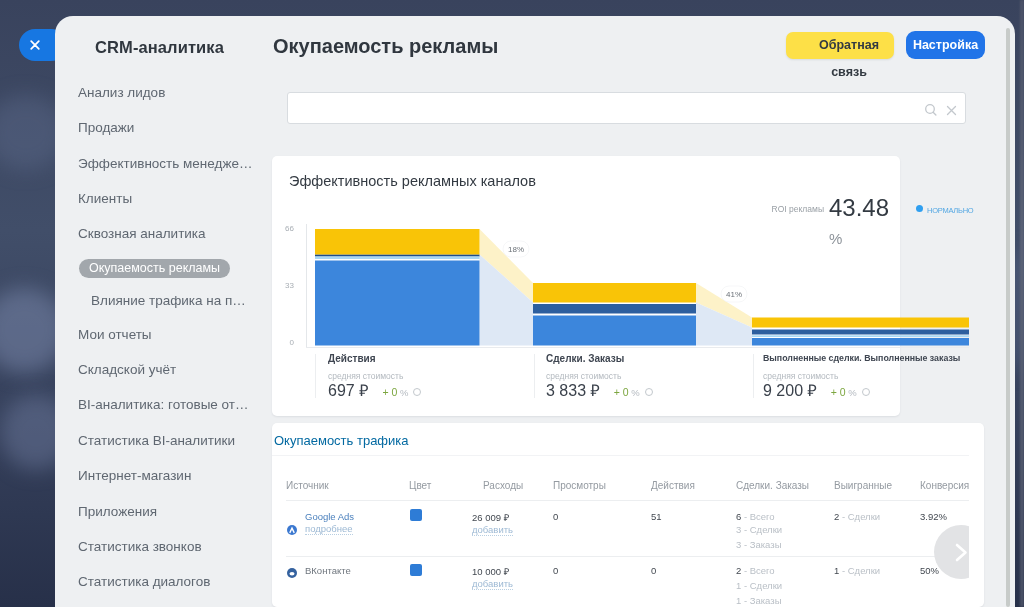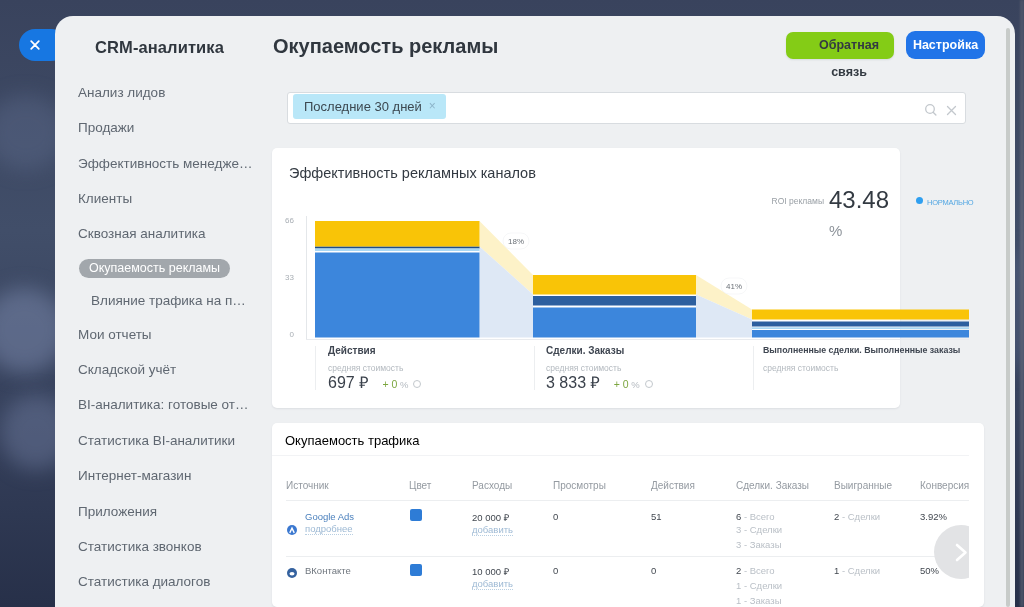--- a/index.html
+++ b/index.html
@@ -21,52 +21,52 @@
   #scrollbar { position:absolute; left:951px; top:12px; width:4px; height:579px;
     background:#c7cbc9; border-radius:2px; }
   
   .sb-title { position:absolute; left:40px; top:22px; font-size:16.5px; font-weight:bold; color:#30373f; letter-spacing:0.1px;}
   .sb-item { position:absolute; left:23px; font-size:13.5px; color:#5f6771; white-space:nowrap; }
   .sb-pill { position:absolute; left:24px; top:243px; height:19px; line-height:19px;
     background:#a2a7ac; color:#fff; border-radius:10px; font-size:12.5px; padding:0 10px; }
   
   #h1 { position:absolute; left:218px; top:19px; font-size:20px; font-weight:bold; color:#30373f; }
   #btn-feedback { position:absolute; left:731px; top:16px; width:108px; height:27px;
-    background:#84cc16; border-radius:7px; box-shadow:0 1px 2px rgba(60,70,90,.12);
+    background:#fde047; border-radius:7px; box-shadow:0 1px 2px rgba(60,70,90,.12);
     font-size:12.5px; font-weight:bold; color:#333a42; text-align:center; line-height:27px;padding-left:18px; }
   #btn-settings { position:absolute; left:851px; top:15px; width:79px; height:28px;
     background:#2174e8; border-radius:9px; font-size:12.5px; font-weight:bold; color:#fff;
     text-align:center; line-height:28px; }
   
   #searchbar { position:absolute; left:232px; top:76px; width:679px; height:32px;
     background:#fff; border:1px solid #d8dce0; border-radius:3px; }
   #chip { position:absolute; left:5px; top:1px; height:25px; background:#b9e7f8; border-radius:3px;
     font-size:13px; color:#3c4850; line-height:25px; padding:0 24px 0 11px; }
   #chip .x { position:absolute; right:10px; top:0; color:#8cb4c9; font-size:12px; }
   
   .card { position:absolute; left:217px; background:#fff; border-radius:5px;
     box-shadow:0 1px 2px rgba(60,70,90,.10); }
-  #card1 { top:132px; width:628px; height:260px; }
+  #card1 { top:140px; width:628px; height:260px; }
   #card2 { top:407px; width:712px; height:184px; }
   
   .c1-title { position:absolute; left:17px; top:17px; font-size:14.5px; color:#333a42; }
   .roi-label { position:absolute; left:490px; width:62px; text-align:right; top:48px; font-size:8.5px; color:#9aa0a6; }
   .roi-value { position:absolute; left:557px; top:38px; font-size:24px; color:#333a42; }
   .roi-pct { font-size:15px; color:#8d939a; }
   .roi-dot { position:absolute; left:644px; top:49px; width:7px; height:7px; border-radius:50%; background:#2f9ff0; }
   .roi-status { position:absolute; left:655px; top:50px; font-size:7.5px; color:#53a7e3; letter-spacing:-0.25px; }
   .fn-col { position:absolute; top:197px; white-space:nowrap; }
   .fn-name { font-size:10px; font-weight:bold; color:#3f4651; line-height:11px; }
   .fn-sub { margin-top:7px; font-size:8.5px; color:#b3b9bf; line-height:10px; }
   .fn-val { margin-top:-2px; font-size:16px; color:#3a414b; }
   .fn-plus { font-size:10.5px; color:#7ca63f; margin-left:14px; }
   .fn-pctg { font-size:9.5px; color:#b4bac0; }
   .fn-q { display:inline-block; width:8px; height:8px; border:1px solid #c3c8cd; border-radius:50%; margin-left:5px; }
   
-  .c2-title { position:absolute; left:13px; top:10px; font-size:13px; color:#000000; }
+  .c2-title { position:absolute; left:2px; top:10px; font-size:13px; color:#0369a1; }
   .c2-clip { position:absolute; left:0; top:0; width:697px; height:184px; overflow:hidden; }
   .th { position:absolute; top:57px; font-size:10px; color:#949aa1; }
   .hline { position:absolute; left:14px; width:683px; height:1px; background:#eceef0; }
   .srcicon { position:absolute; }
   .lnk { position:absolute; font-size:9.5px; color:#4b80bd; }
   .sub { position:absolute; font-size:9.5px; color:#9db9d4; border-bottom:1px dotted #b9cfe2; line-height:10px; }
   .swatch { position:absolute; width:12px; height:12px; background:#2e7cd6; border-radius:2px; }
   .val { position:absolute; font-size:9.5px; color:#424850; }
   .valg { position:absolute; font-size:9.5px; color:#b9bfc6; }
   .g { color:#b9bfc6; font-size:9.5px; }
@@ -104,21 +104,20 @@
     <div class="sb-item" style="top:452px;">Интернет-магазин</div>
     <div class="sb-item" style="top:488px;">Приложения</div>
     <div class="sb-item" style="top:523px;">Статистика звонков</div>
     <div class="sb-item" style="top:558px;">Статистика диалогов</div>
 
     <div id="h1">Окупаемость рекламы</div>
     <div id="btn-feedback">Обратная связь</div>
     <div id="btn-settings">Настройка</div>
 
     <div id="searchbar">
-      <div id="chip">Последние 30 дней<span class="x">×</span></div>
       <svg width="36" height="22" viewBox="0 0 36 22" style="position:absolute;left:634px;top:6px;">
         <circle cx="8" cy="10" r="4.3" fill="none" stroke="#c3c8cd" stroke-width="1.3"></circle>
         <path d="M11.1 13.2 L13.9 16" stroke="#c3c8cd" stroke-width="1.3" stroke-linecap="round"></path>
         <path d="M25.5 7.5 L33.5 15.5 M33.5 7.5 L25.5 15.5" stroke="#c3c8cd" stroke-width="1.3" stroke-linecap="round"></path>
       </svg>
     </div>
 
     <div class="card" id="card1">
       <div class="c1-title">Эффективность рекламных каналов</div>
       <div class="roi-label">ROI рекламы</div>
@@ -169,45 +168,46 @@
         <div class="fn-val">697 ₽<span class="fn-plus">+ 0</span><span class="fn-pctg"> %</span><span class="fn-q"></span></div>
       </div>
       <div class="fn-col" style="left:274px;">
         <div class="fn-name">Сделки. Заказы</div>
         <div class="fn-sub">средняя стоимость</div>
         <div class="fn-val">3 833 ₽<span class="fn-plus">+ 0</span><span class="fn-pctg"> %</span><span class="fn-q"></span></div>
       </div>
       <div class="fn-col" style="left:491px;">
         <div class="fn-name" style="font-size:8.8px;">Выполненные сделки. Выполненные заказы</div>
         <div class="fn-sub">средняя стоимость</div>
+        <div class="fn-val">9 200 ₽<span class="fn-plus">+ 0</span><span class="fn-pctg"> %</span><span class="fn-q"></span></div>
       </div>
     </div>
 
     <div class="card" id="card2">
       <div class="c2-title">Окупаемость трафика</div>
       <div class="c2-clip">
         <div class="th" style="left:14px;">Источник</div>
         <div class="th" style="left:137px;">Цвет</div>
-        <div class="th" style="left:200px;">Расходы</div>
+        <div class="th" style="left:211px;">Расходы</div>
         <div class="th" style="left:281px;">Просмотры</div>
         <div class="th" style="left:379px;">Действия</div>
         <div class="th" style="left:464px;">Сделки. Заказы</div>
         <div class="th" style="left:562px;">Выигранные</div>
         <div class="th" style="left:648px;">Конверсия.</div>
         <div class="hline" style="top:32px;background:#f2f3f5;left:0;width:712px;"></div>
         <div class="hline" style="top:77px;"></div>
 
         <svg class="srcicon" style="left:15px;top:102px;" width="10" height="10" viewBox="0 0 10 10">
           <circle cx="5" cy="5" r="5" fill="#3b78d0"></circle>
           <path d="M3 7.4 L5 3.2 L7 7.4" stroke="#fff" stroke-width="1.4" fill="none" stroke-linecap="round"></path>
         </svg>
         <div class="lnk" style="left:33px;top:88px;">Google Ads</div>
         <div class="sub" style="left:33px;top:101px;">подробнее</div>
         <div class="swatch" style="left:138px;top:86px;"></div>
-        <div class="val" style="left:200px;top:88px;">20 000 ₽</div>
+        <div class="val" style="left:200px;top:88px;">26 009 ₽</div>
         <div class="sub" style="left:200px;top:102px;">добавить</div>
         <div class="val" style="left:281px;top:88px;">0</div>
         <div class="val" style="left:379px;top:88px;">51</div>
         <div class="val" style="left:464px;top:88px;">6 <span class="g">- Всего</span></div>
         <div class="valg" style="left:464px;top:101px;">3 - Сделки</div>
         <div class="valg" style="left:464px;top:116px;">3 - Заказы</div>
         <div class="val" style="left:562px;top:88px;">2 <span class="g">- Сделки</span></div>
         <div class="val" style="left:648px;top:88px;">3.92%</div>
         <div class="hline" style="top:133px;"></div>
 

